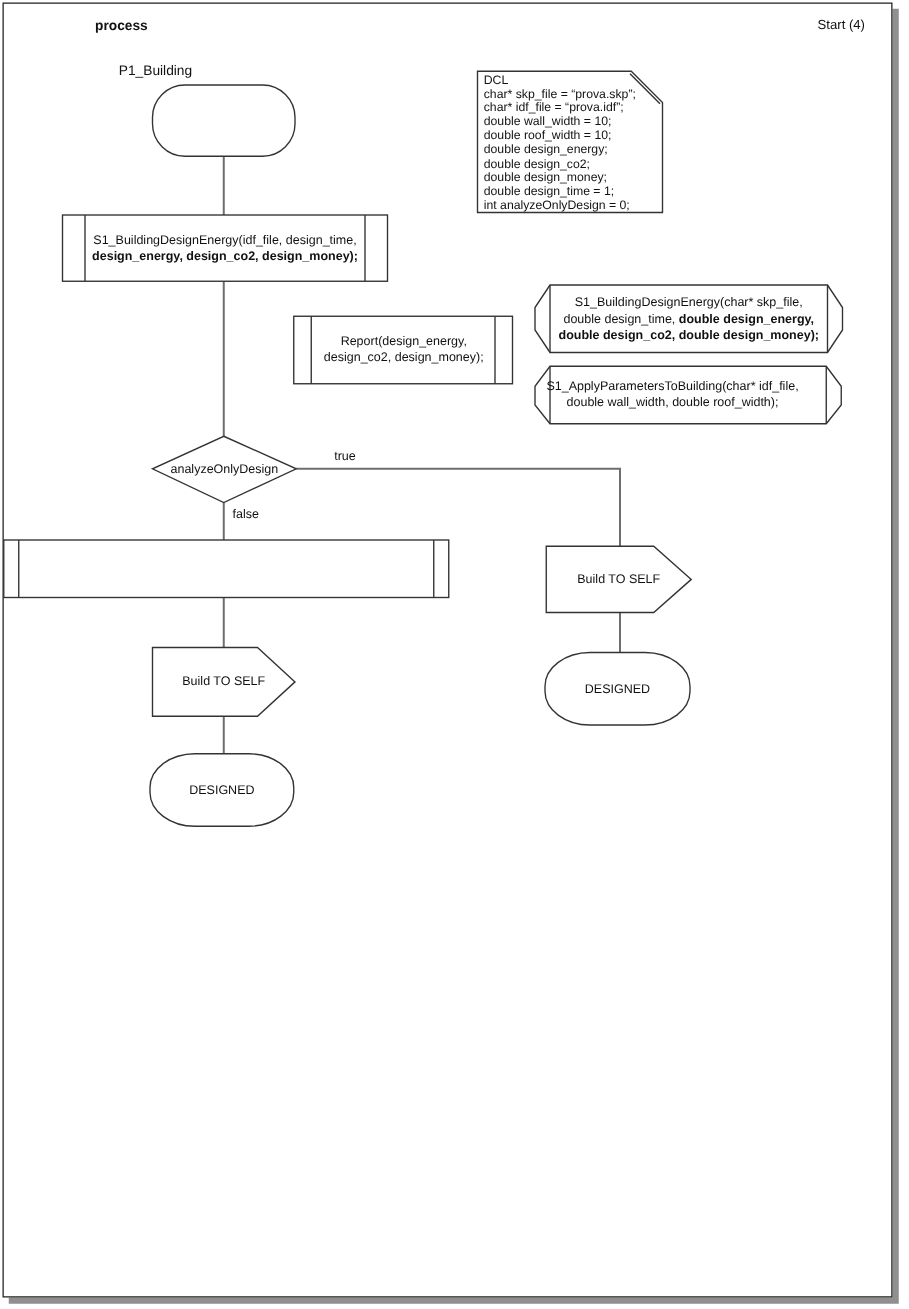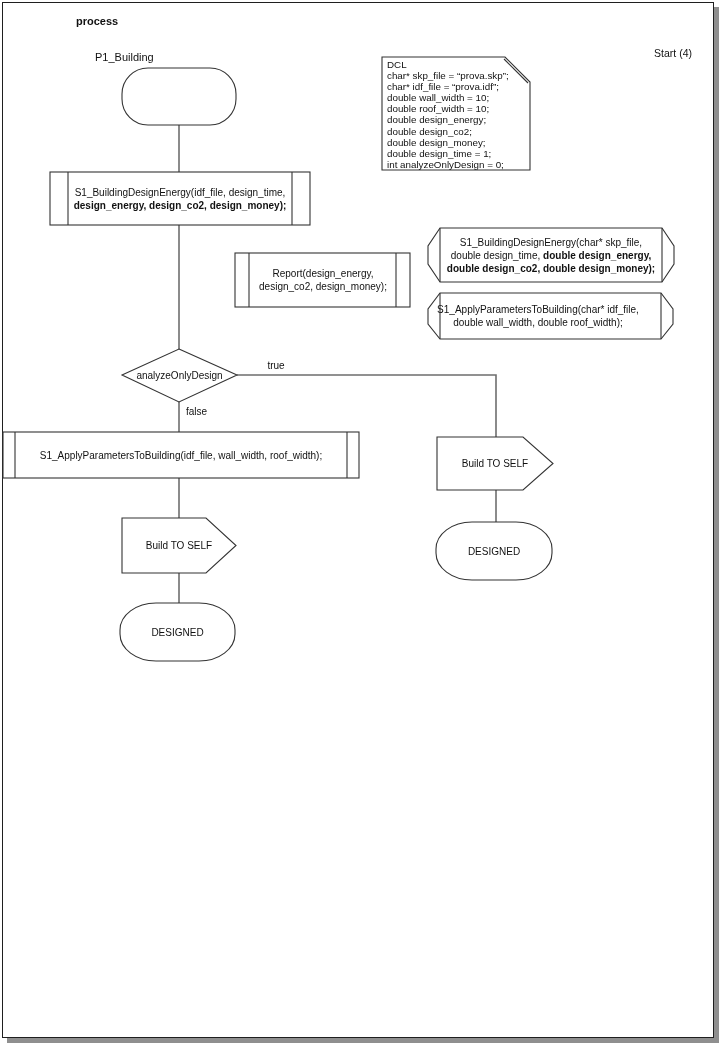--- a/index.html
+++ b/index.html
@@ -21,21 +21,21 @@
   svg{position:absolute;left:0;top:0;}
 </style>
 </head>
 <body>
 
 <div class="page">
   <div class="sheet"></div>
 
   <div class="hdr bold" style="left:31px;top:15px;">process</div>
   <div class="hdr" style="left:95px;top:15px;margin-top:36px;">P1_Building</div>
-  <div class="hdr" style="left:614px;top:14px;width:78px;text-align:right;font-size:10.5px;margin-top:33px;">Start (4)</div>
+  <div class="hdr" style="left:614px;top:14px;width:78px;text-align:right;font-size:10.5px;">Start (4)</div>
 
   <svg class="layer" width="727" height="1047" viewBox="0 0 727 1047">
 
     <g stroke="#6e6e6e" stroke-width="1.6" fill="none">
       <line x1="179" y1="125" x2="179" y2="172"></line>
       <line x1="179" y1="225" x2="179" y2="349"></line>
       <path d="M237,375 L496,375 L496,437"></path>
       <line x1="179" y1="402" x2="179" y2="432"></line>
       <line x1="179" y1="478" x2="179" y2="518"></line>
       <line x1="179" y1="573" x2="179" y2="603"></line>
@@ -127,23 +127,20 @@
     <span>double wall_width, double roof_width);</span>
   </div>
 
   <div class="node-text" style="left:122px;top:350px;width:115px;height:51px;">
     <span>analyzeOnlyDesign</span>
   </div>
 
   <div class="edge-label" style="left:246px;top:360px;width:60px;">true</div>
   <div class="edge-label" style="left:186px;top:406px;">false</div>
 
-  <div class="node-text" style="left:15px;top:433px;width:332px;height:44px;">
-    <span>S1_ApplyParametersToBuilding(idf_file, wall_width, roof_width);</span>
-  </div>
 
   <div class="node-text" style="left:122px;top:518px;width:114px;height:55px;">
     <span>Build TO SELF</span>
   </div>
 
   <div class="node-text" style="left:120px;top:603px;width:115px;height:58px;">
     <span>DESIGNED</span>
   </div>
 
   <div class="node-text" style="left:437px;top:437px;width:116px;height:53px;">

